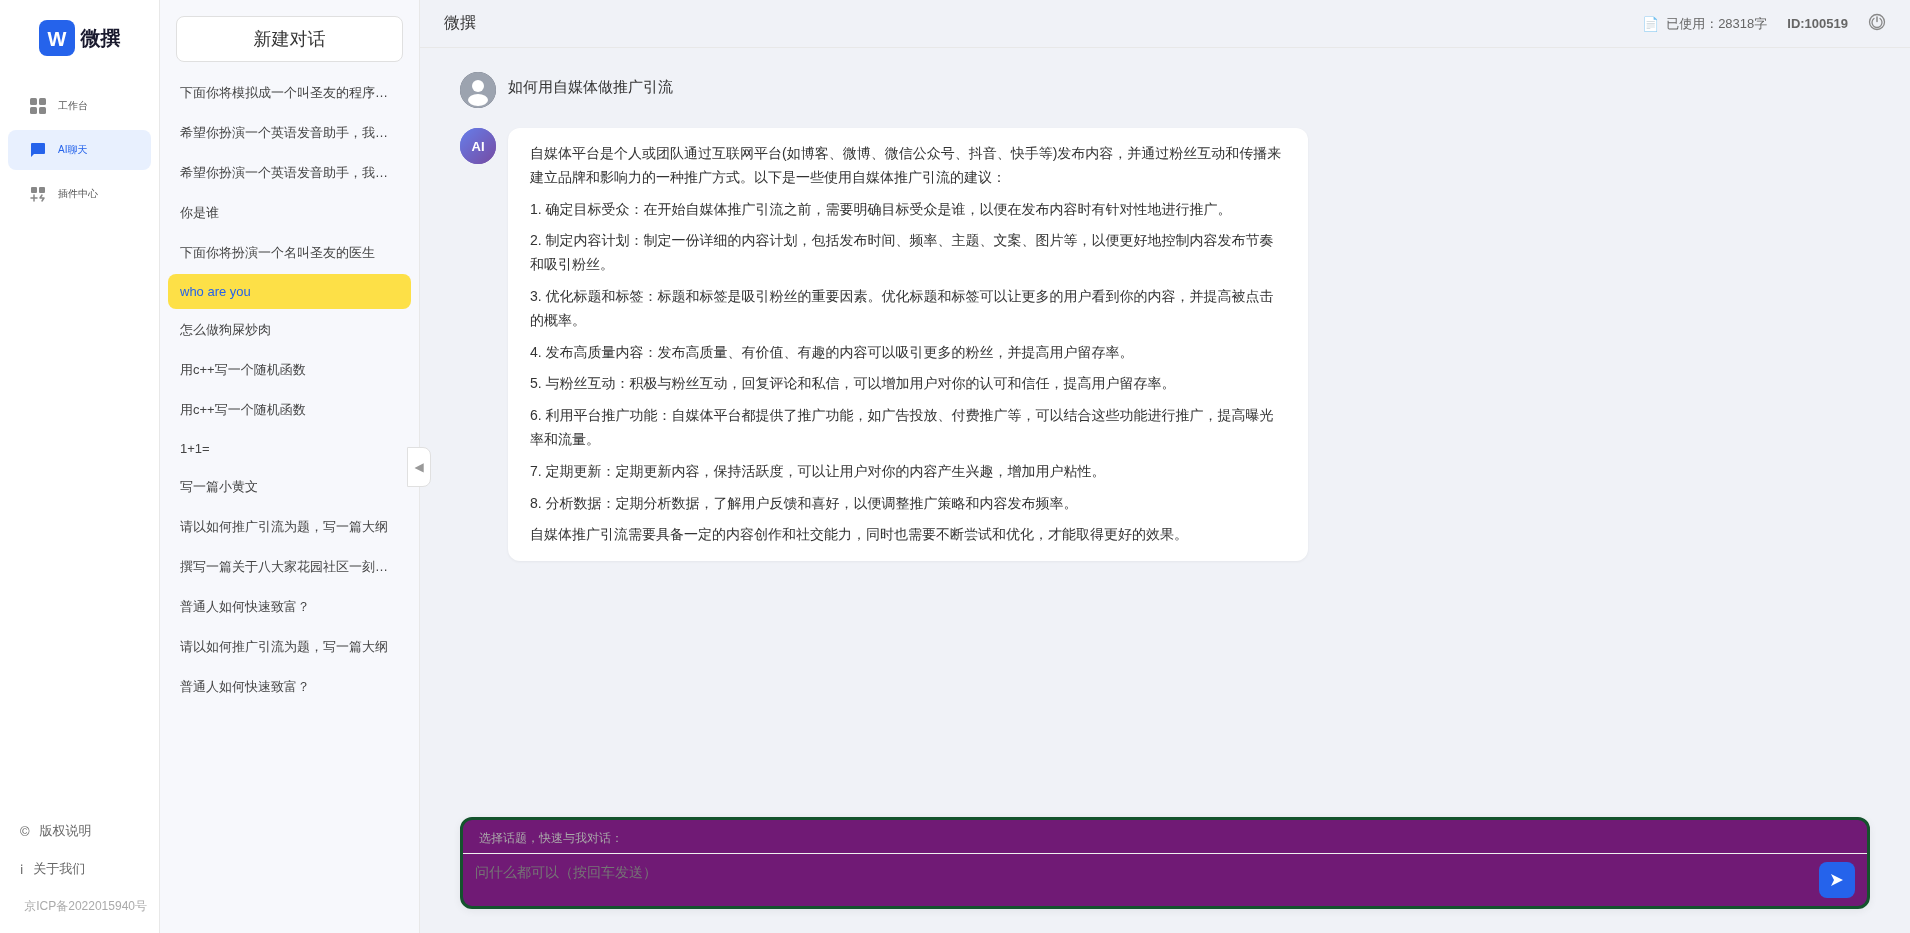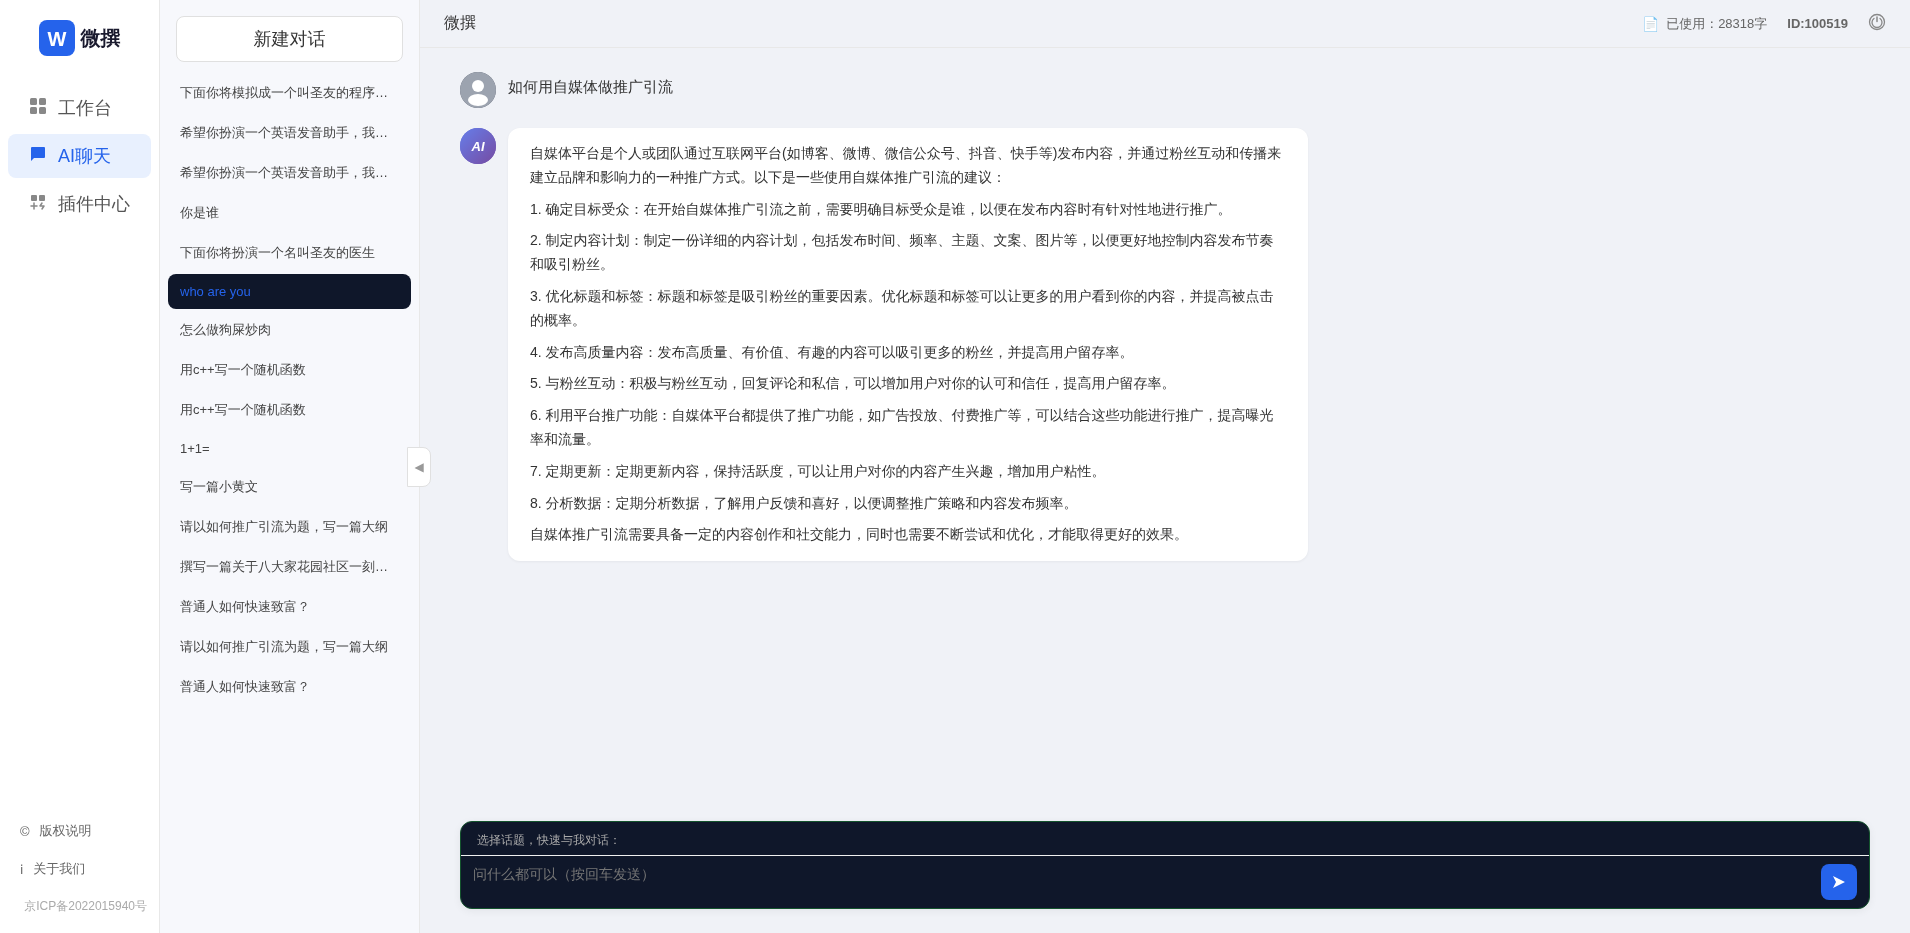--- a/index.html
+++ b/index.html
@@ -34,28 +34,28 @@
     }
     .nav-items {
       width: 100%;
       display: flex;
       flex-direction: column;
       gap: 4px;
       flex: 1;
     }
     .nav-item {
       display: flex;
-      align-items: flex-start;
+      align-items: center;
       gap: 10px;
       padding: 10px 20px;
       cursor: pointer;
       border-radius: 8px;
       margin: 0 8px;
       color: #555;
-      font-size: 18px;
+      font-size: 10px;
     }
     .nav-item.active { background: #e8f0fe; color: #2563eb; }
     .nav-icon {
       width: 20px;
       height: 20px;
       display: flex;
       align-items: center;
       justify-content: center;
       font-size: 16px;
     }
@@ -115,21 +115,21 @@
       padding: 10px 12px;
       border-radius: 8px;
       cursor: pointer;
       font-size: 13px;
       color: #444;
       white-space: nowrap;
       overflow: hidden;
       text-overflow: ellipsis;
       margin-bottom: 2px;
     }
-    .history-item.active { background: #0f172a; color: #2563eb; }
+    .history-item.active { background: #fde047; color: #2563eb; }
 
     
     .collapse-btn {
       position: absolute;
       right: -12px;
       top: 50%;
       transform: translateY(-50%);
       width: 24px;
       height: 40px;
       background: #fff;
@@ -222,21 +222,20 @@
     }
     .avatar.user-avatar {
       background: #6b7280;
       color: #fff;
       overflow: hidden;
     }
     .avatar.ai-avatar {
       background: linear-gradient(135deg, #667eea 0%, #764ba2 100%);
       color: #fff;
       font-size: 12px;
-      font-style: italic;
     }
     .message-bubble {
       max-width: 800px;
       background: #fff;
       border-radius: 12px;
       padding: 14px 22px;
       font-size: 14px;
       line-height: 1.7;
       color: #333;
       box-shadow: 0 1px 3px rgba(0,0,0,0.05);
@@ -254,24 +253,24 @@
     
     .user-msg-text {
       font-size: 15px;
       color: #333;
       padding-top: 6px;
       font-weight: 500;
     }
 
     
     .input-area {
-      background: #0f172a;
+      background: #701a75;
       margin: 0 40px 24px 40px;
       border-radius: 12px;
-      border: 1px solid #14532d;
+      border: 3px solid #14532d;
       padding: 0;
       box-shadow: 0 2px 8px rgba(0,0,0,0.06);
     }
     .quick-topics {
       padding: 10px 16px 6px 16px;
       font-size: 12px;
       color: #aaa;
       border-bottom: 1px solid #f0f0f0;
     }
     .input-row {

